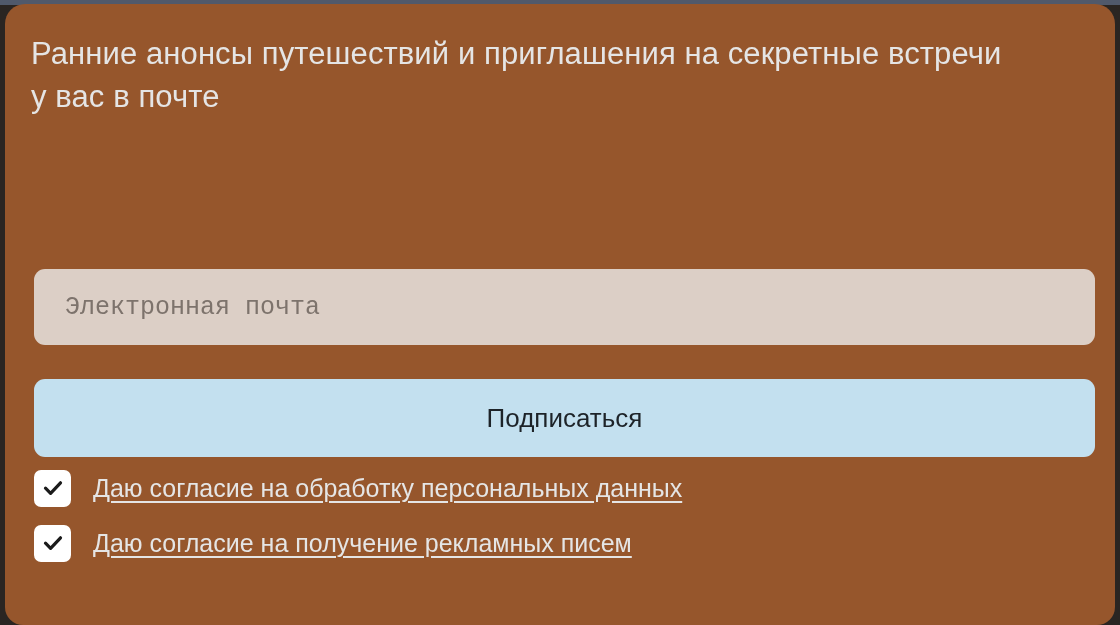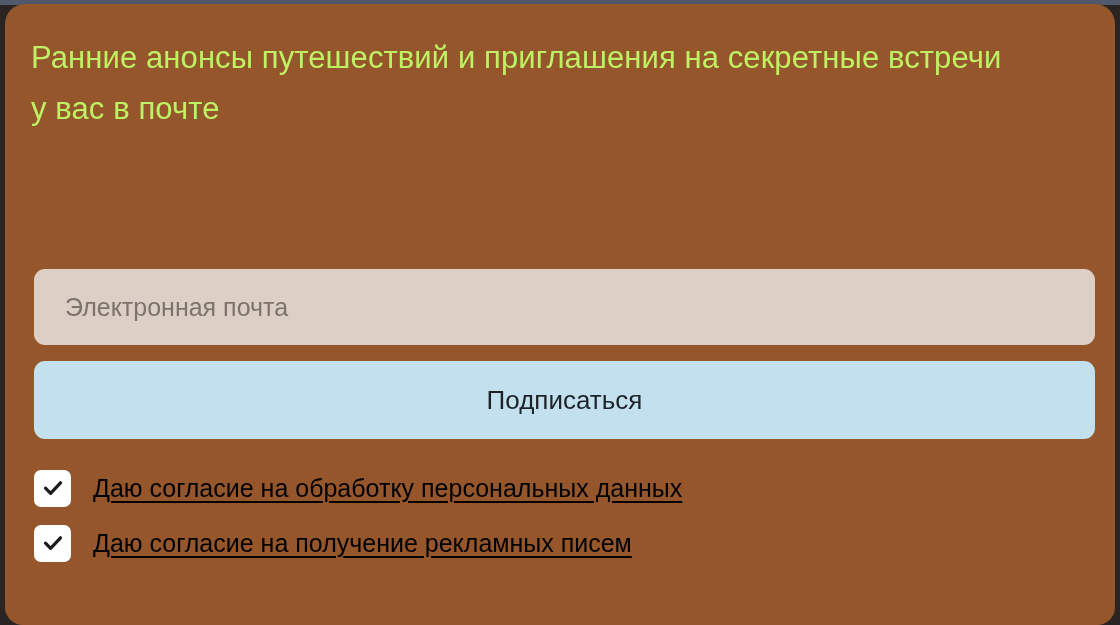--- a/index.html
+++ b/index.html
@@ -44,53 +44,53 @@
     border-radius: 20px 20px 18px 18px;
     box-sizing: border-box;
     overflow: hidden;
   }
 
   .heading {
     position: absolute;
     left: 26px;
     top: 28px;
     width: 990px;
-    color: #bef264;
+    color: #e5e5e5;
     font-size: 31px;
-    line-height: 51px;
+    line-height: 43px;
     font-weight: 400;
     letter-spacing: 0.1px;
     white-space: pre-line;
   }
 
   .email-field {
     position: absolute;
     left: 29px;
     top: 265px;
     width: 1061px;
     height: 76px;
     background: #dccfc6;
     border: none;
     border-radius: 11px;
     box-sizing: border-box;
     padding: 1px 31px;
-    font-family: Liberation Sans, sans-serif;
+    font-family: Liberation Mono, monospace;
     font-size: 25px;
     color: #4a4440;
     outline: none;
   }
   .email-field::placeholder {
     color: #7d736c;
     opacity: 1;
   }
 
   .subscribe-button {
     position: absolute;
     left: 29px;
-    top: 357px;
+    top: 375px;
     width: 1061px;
     height: 78px;
     background: #c3e0ef;
     border: none;
     border-radius: 11px;
     box-sizing: border-box;
     font-family: "Liberation Sans", sans-serif;
     font-size: 26px;
     color: #1d2328;
     cursor: pointer;
@@ -121,21 +121,21 @@
     align-items: center;
     justify-content: center;
     cursor: pointer;
   }
   .checkbox svg {
     display: block;
   }
 
   .consent-link {
     margin-left: 22px;
-    color: #000000;
+    color: #e5e5e5;
     font-size: 25px;
     line-height: 30px;
     text-decoration: underline;
     text-decoration-thickness: 2px;
     text-underline-offset: 4px;
     cursor: pointer;
     white-space: nowrap;
   }
 </style>
 </head>

